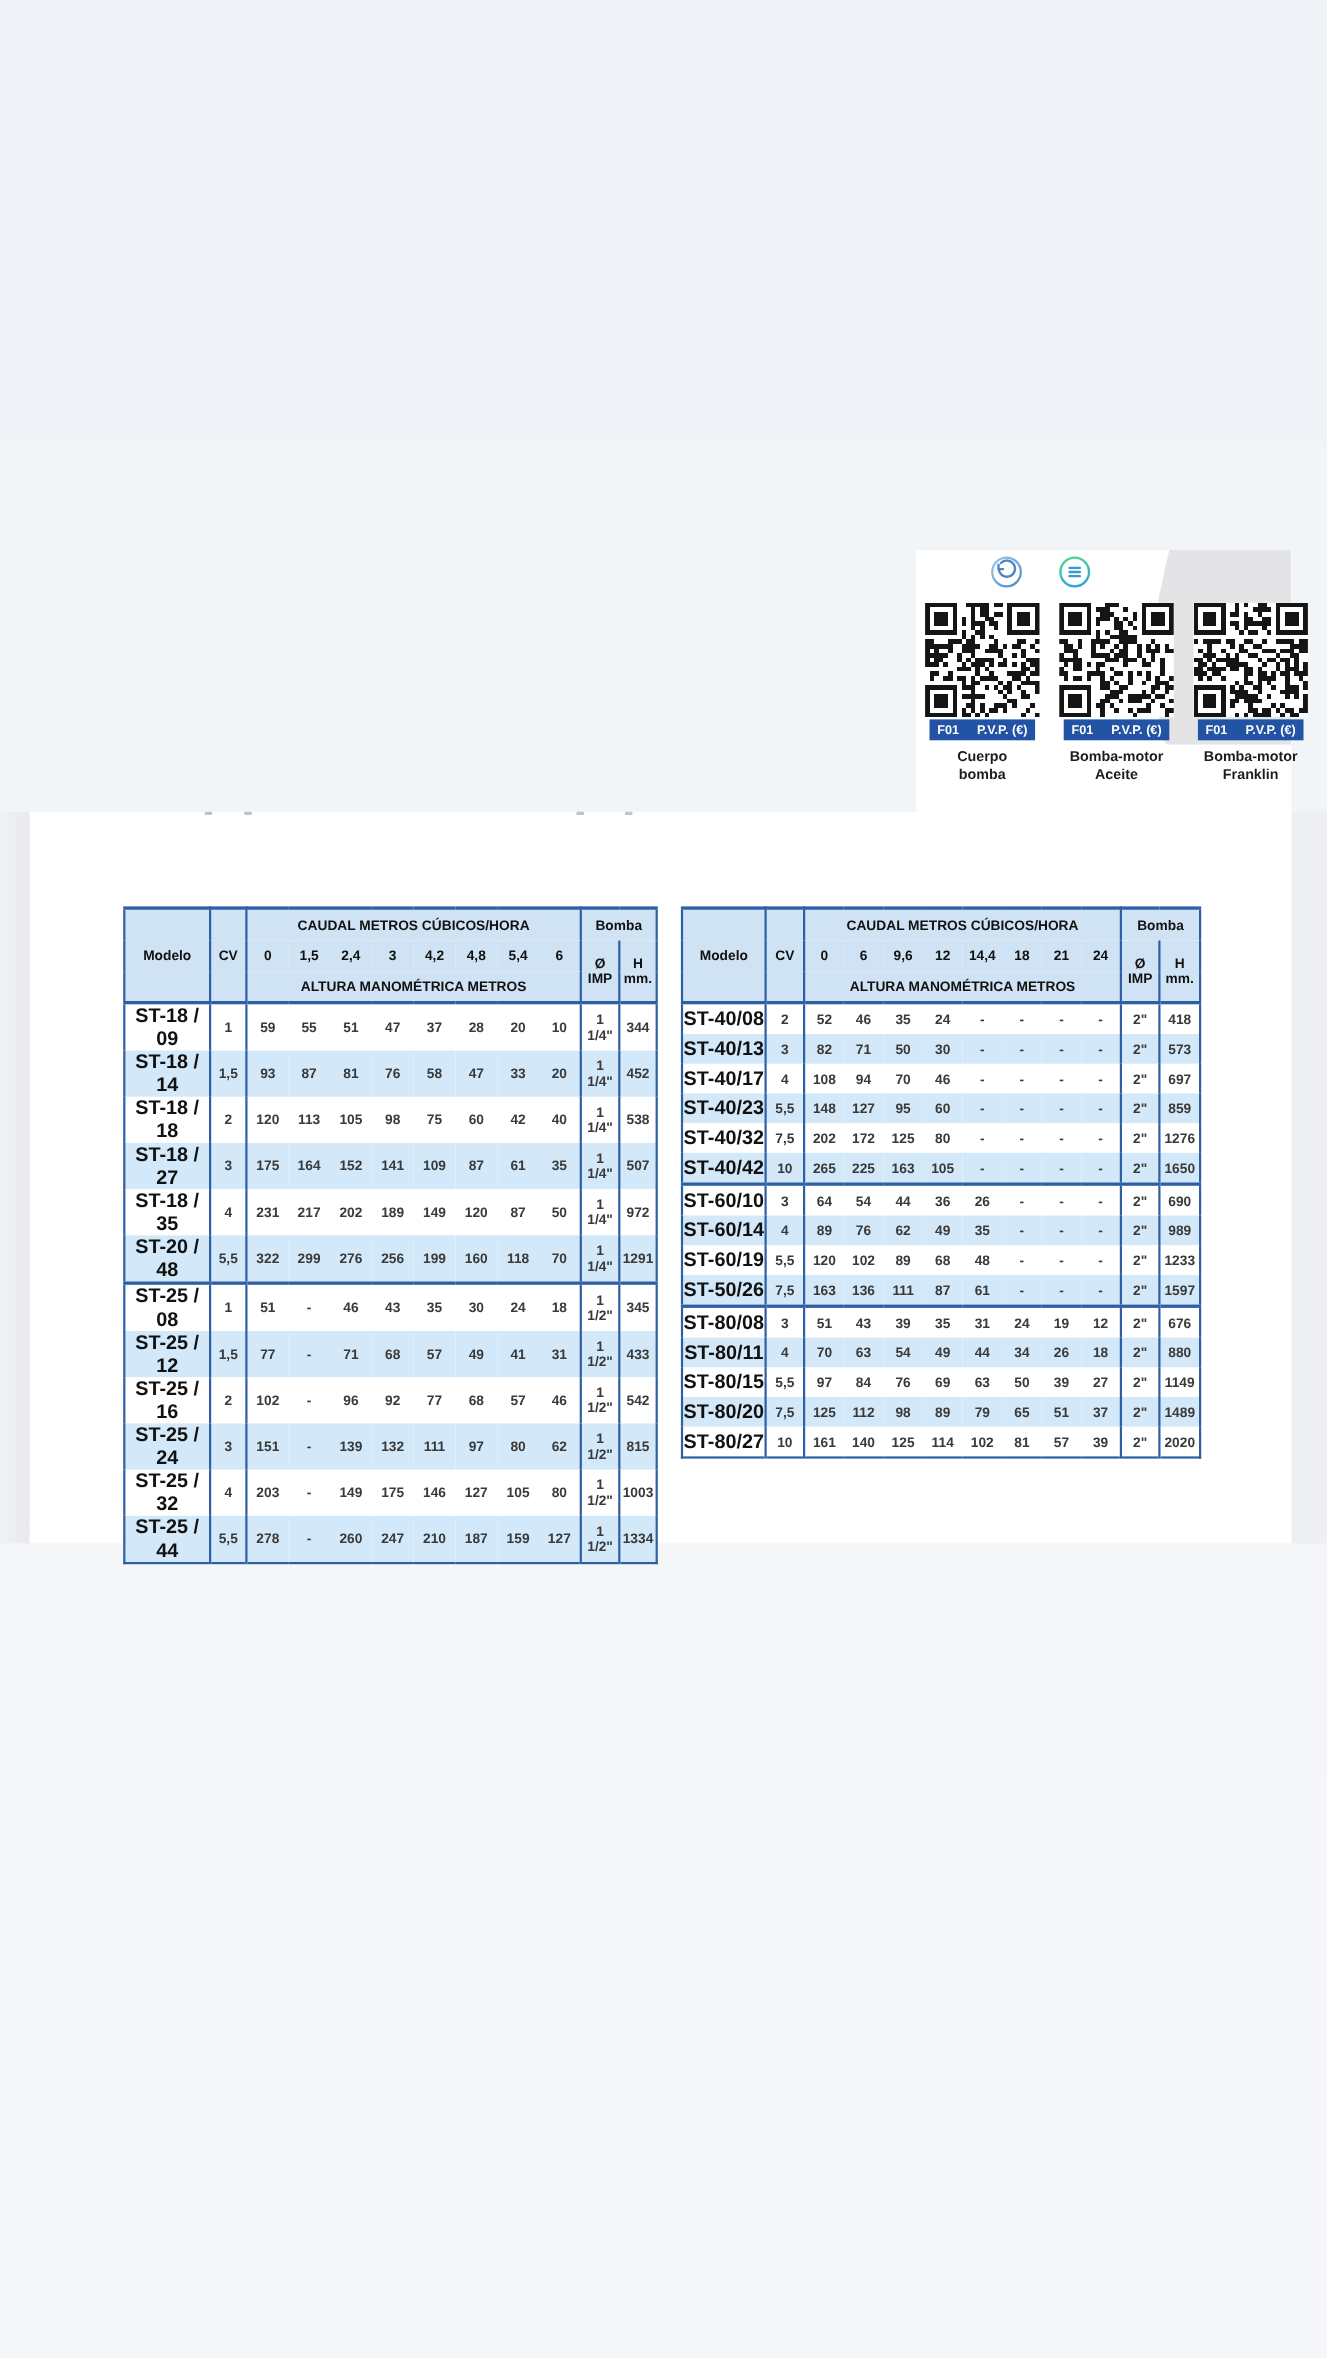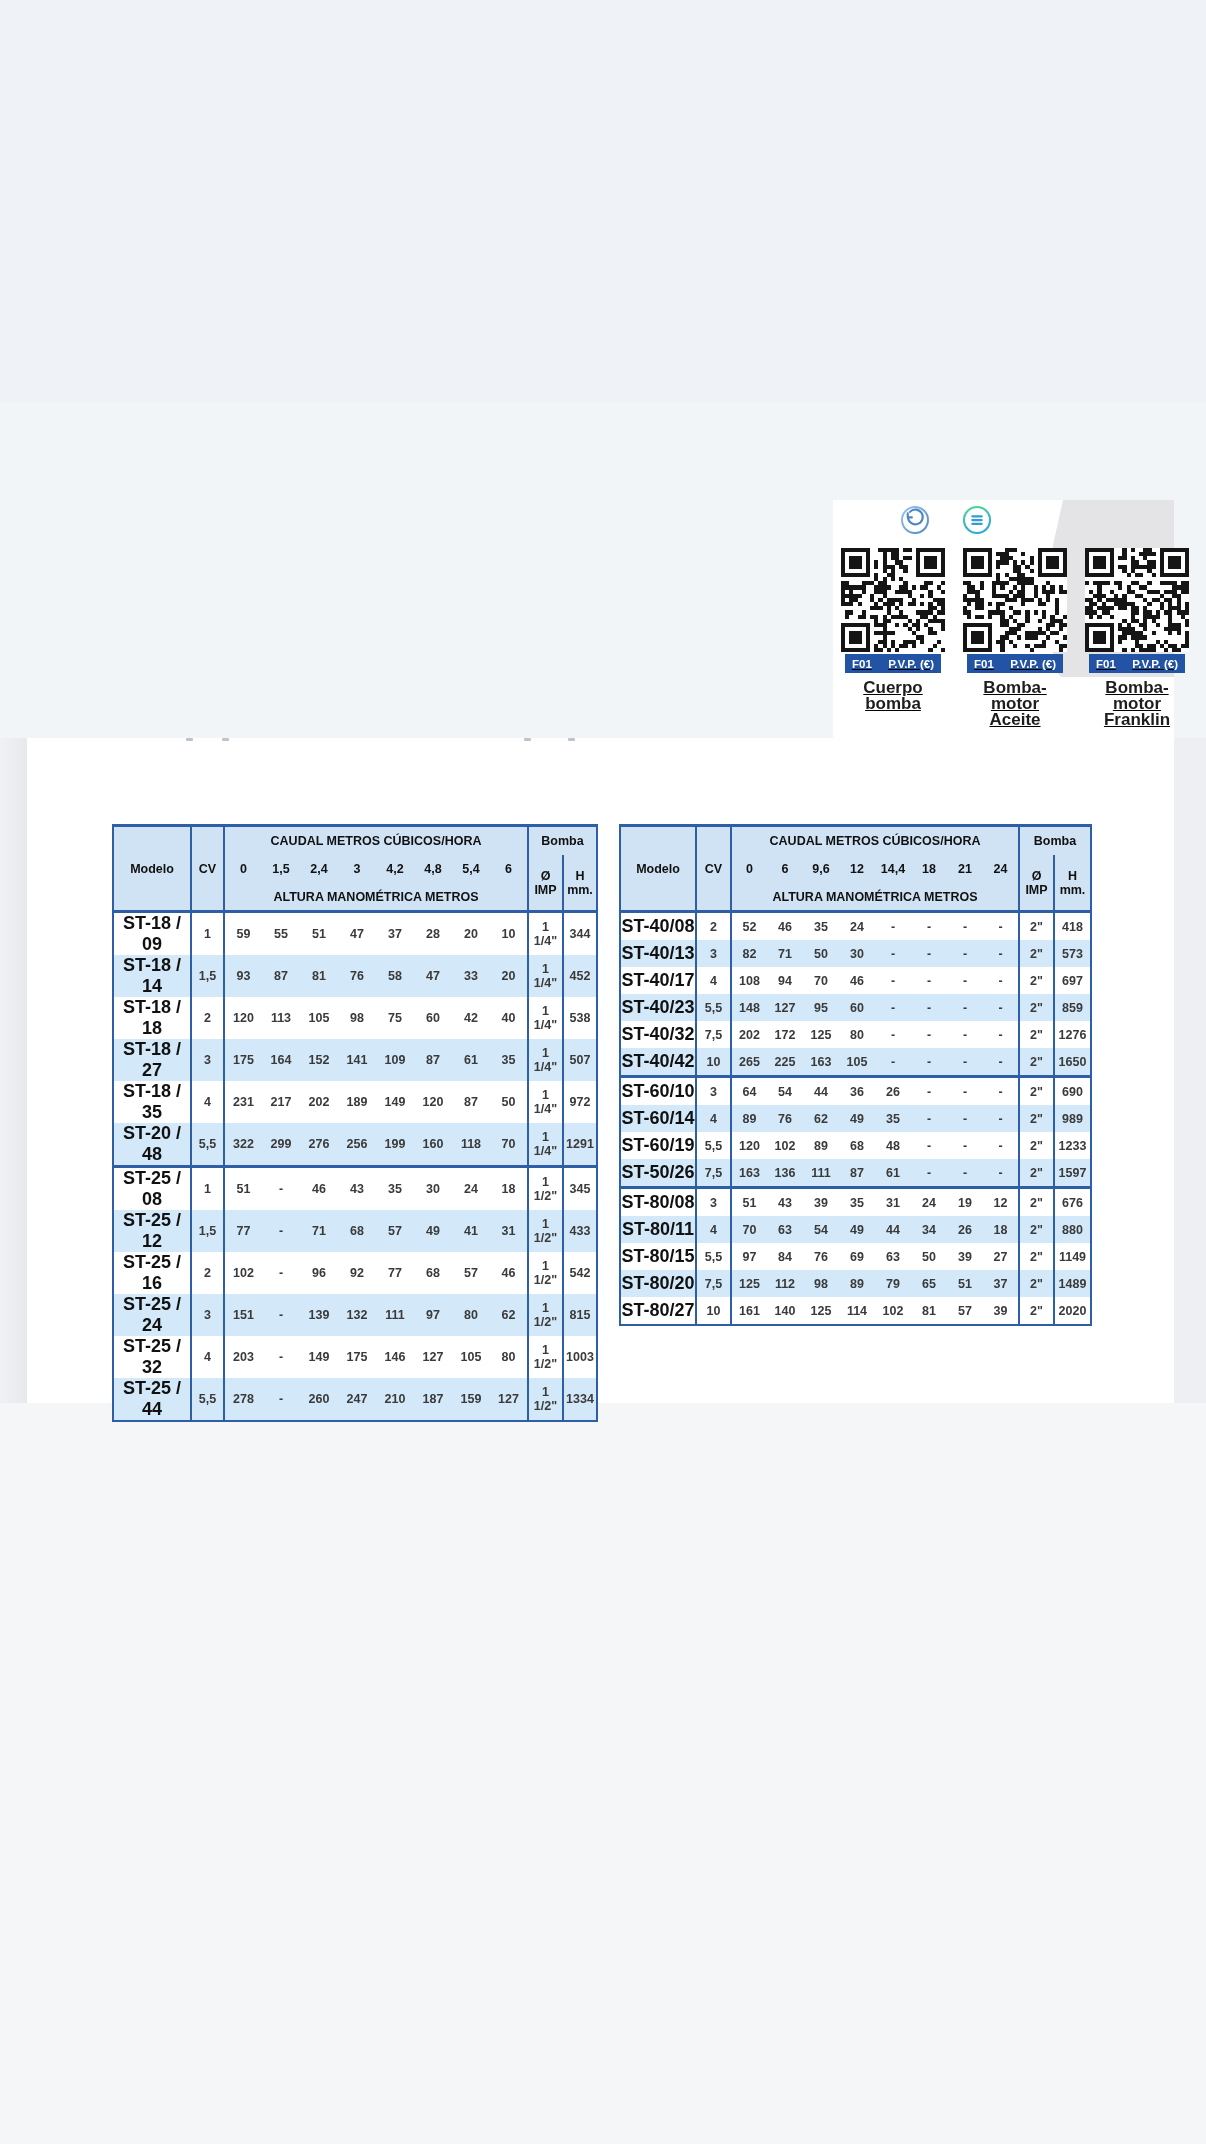--- a/index.html
+++ b/index.html
@@ -19,27 +19,27 @@
   .edge-right{left:1174px;top:738px;width:32px;height:665px;background:#edeff2;}
   .fragment{height:3px;background:#8a93a3;opacity:.55;border-radius:1px;}
 
   
   .qr-panel{left:833px;top:500px;width:341px;height:238px;background:#ffffff;}
   .qr-highlight{left:0;top:0;width:341px;height:238px;background:#e4e4e6;
     clip-path:polygon(230px 0px,341px 0px,341px 177px,228px 177px,220px 167px,220px 45px);}
   .icon-btn{width:30px;height:30px;top:5px;cursor:pointer;}
   .icon-back{left:67px;}
   .icon-menu{left:129px;}
-  .qr-cards{left:0;top:48px;width:341px;display:flex;padding-left:8px;gap:18px;text-decoration:underline;}
+  .qr-cards{left:0;top:48px;width:341px;display:flex;padding-left:8px;gap:18px;}
   .qr-card{width:106px;display:flex;flex-direction:column;align-items:center;}
   .qr-box{width:104px;height:104px;background:#fff;}
   .qr-banner{width:96px;height:19px;margin-top:2px;background:#2253a4;color:#fff;
     display:flex;align-items:center;justify-content:space-between;
     font-size:11.5px;font-weight:bold;padding:0 7px;box-sizing:border-box;}
-  .qr-caption{margin-top:7px;font-size:17px;line-height:16px;font-weight:bold;
+  .qr-caption{margin-top:7px;font-size:13px;line-height:16px;font-weight:bold;
     color:#1d1d1f;text-align:center;}
 
   
   :root{--tb:#2e5fa6;--hdr:#cfe3f4;--rowb:#d3e9f9;}
   table.pump{border-collapse:collapse;table-layout:fixed;background:#fff;
     border:2px solid var(--tb);border-top-width:3px;}
   table.pump th,table.pump td{padding:0;text-align:center;vertical-align:middle;
     font-family:"Liberation Sans",sans-serif;}
   table.pump thead th{background:var(--hdr);color:#111;font-weight:bold;font-size:12.5px;height:28px;}
   table.pump thead tr:nth-child(3) th{height:27px;}

